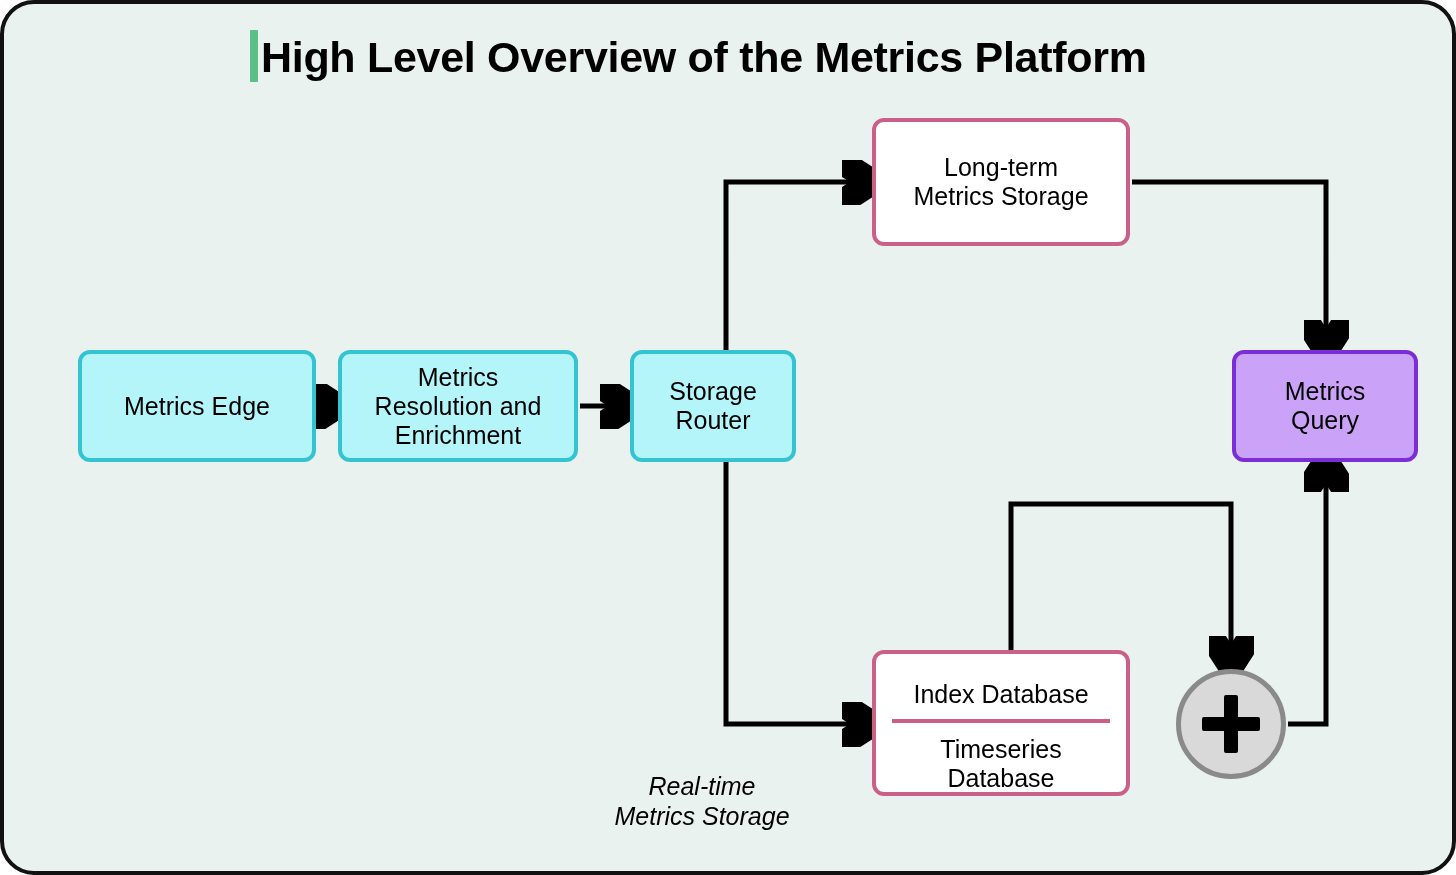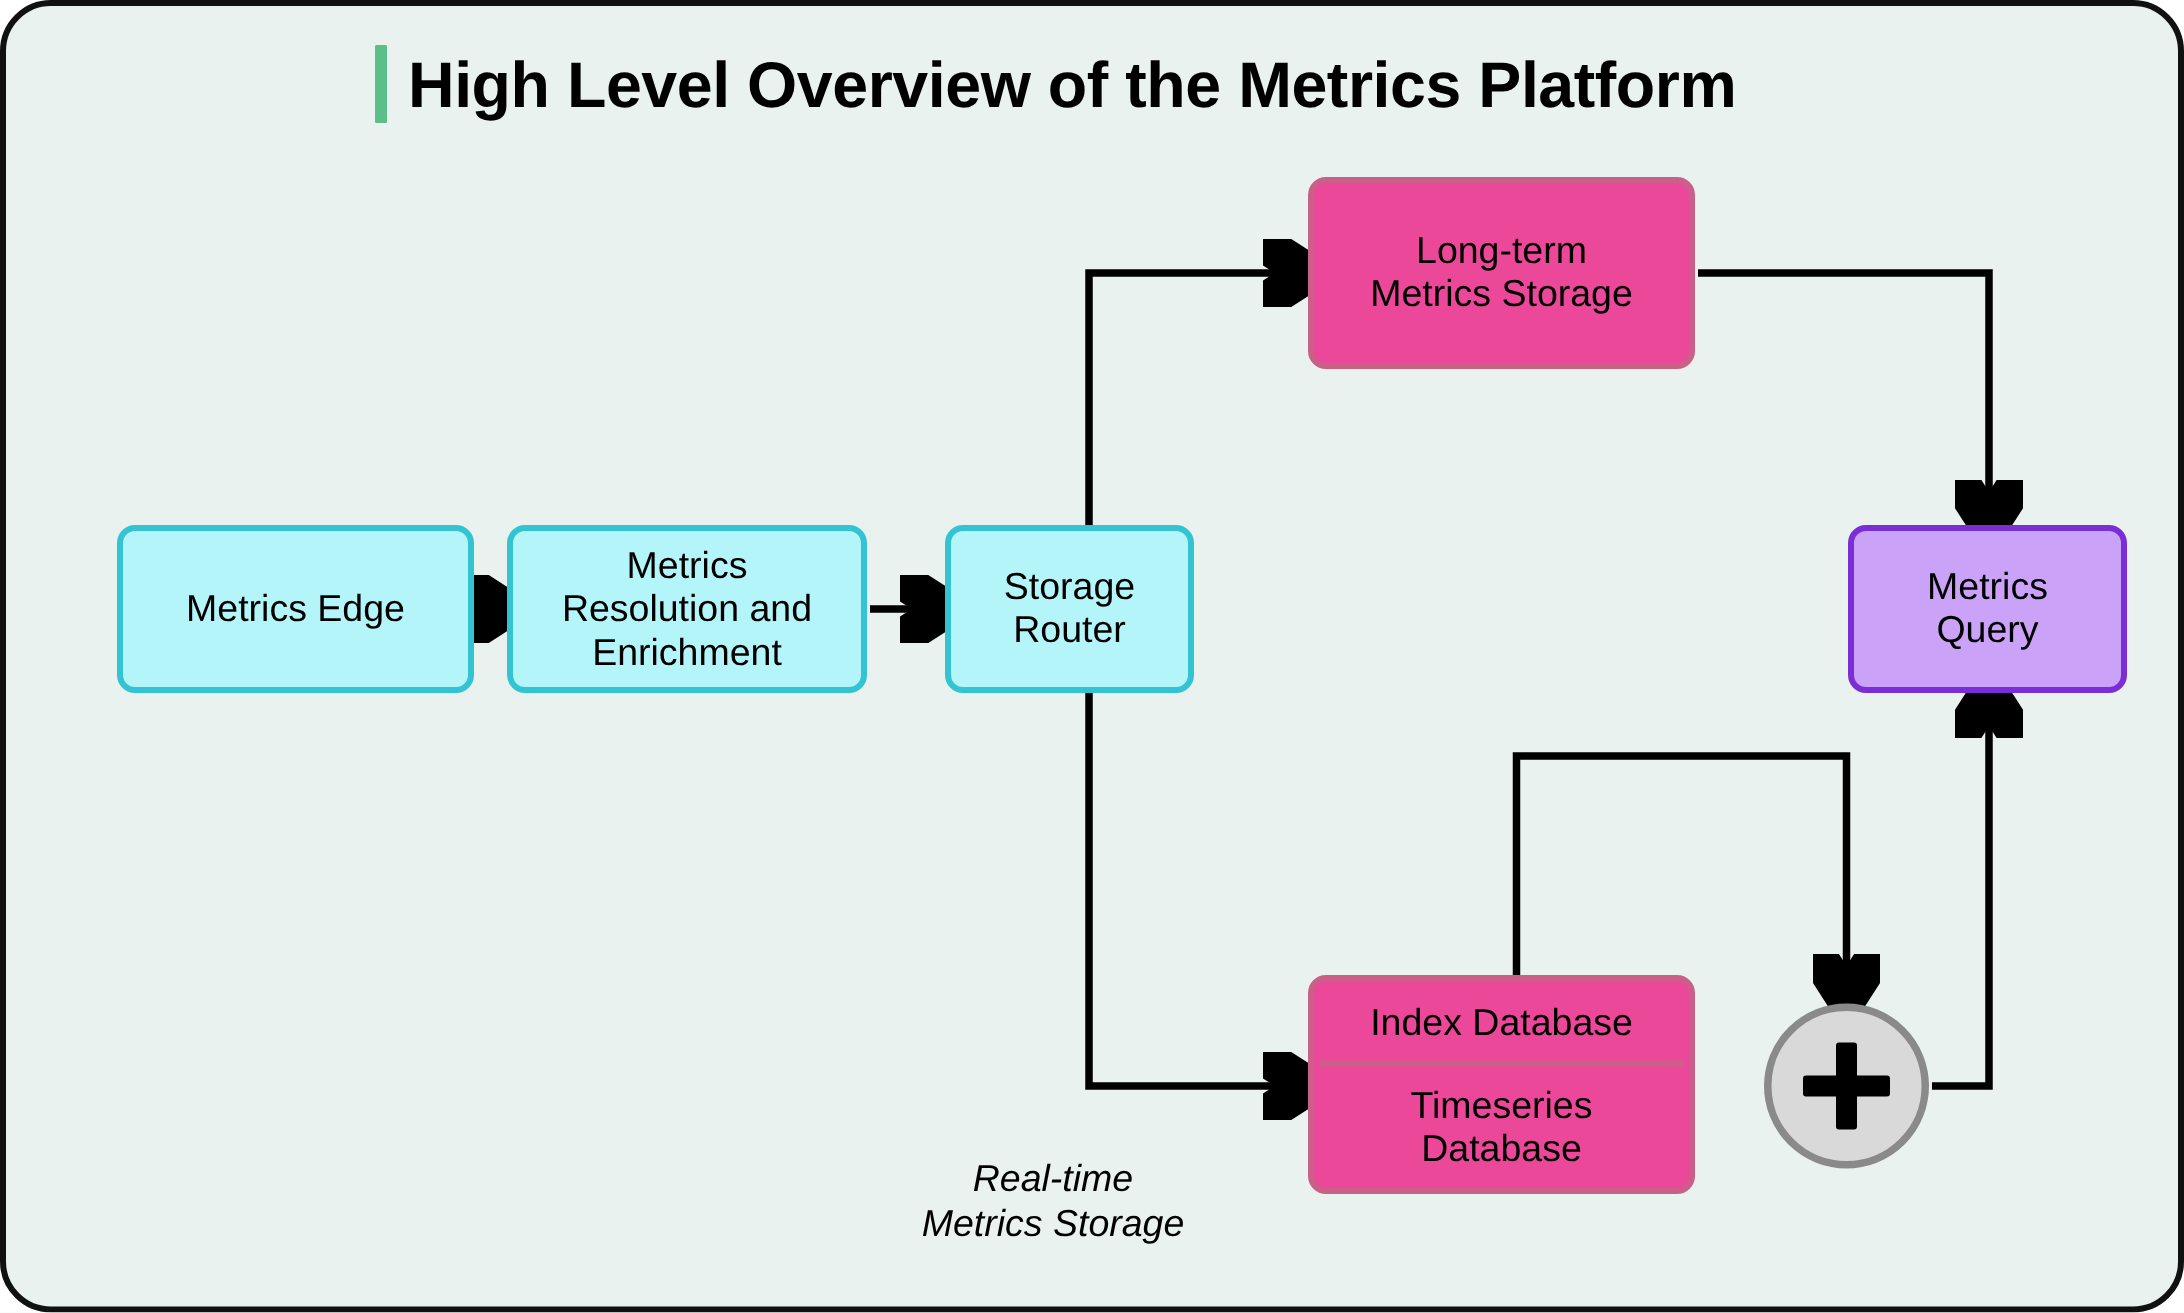--- a/index.html
+++ b/index.html
@@ -25,21 +25,21 @@
     overflow: hidden;
   }
 
   
   .title-wrap {
     position: absolute;
     left: 246px;
     top: 22px;
     display: flex;
     align-items: stretch;
-    gap: 14px;
+    gap: 3px;
   }
   .title-bar {
     width: 8px;
     background: #5bbf8a;
     border-radius: 1px;
     margin-top: 4px;
     margin-bottom: 6px;
   }
   .title-text {
     font-size: 43px;
@@ -60,27 +60,27 @@
     text-align: center;
     border-radius: 12px;
     border-width: 4px;
     border-style: solid;
     font-size: 25px;
     line-height: 29px;
     color: #000000;
     z-index: 3;
   }
   .node-cyan  { background: #b4f5f9; border-color: #34c3d2; }
-  .node-pink  { background: #ec4899; border-color: #ca5f87; }
+  .node-pink  { background: #ffffff; border-color: #ca5f87; }
   .node-purple{ background: #caa2f7; border-color: #7b2ed6; }
 
   
   .node-split {
     display: block;
-    padding: 4px;
+    padding: 16px;
     overflow: hidden;
   }
   .node-split .sect {
     box-sizing: border-box;
     display: flex;
     align-items: center;
     justify-content: center;
     text-align: center;
     width: 100%;
     font-size: 25px;

